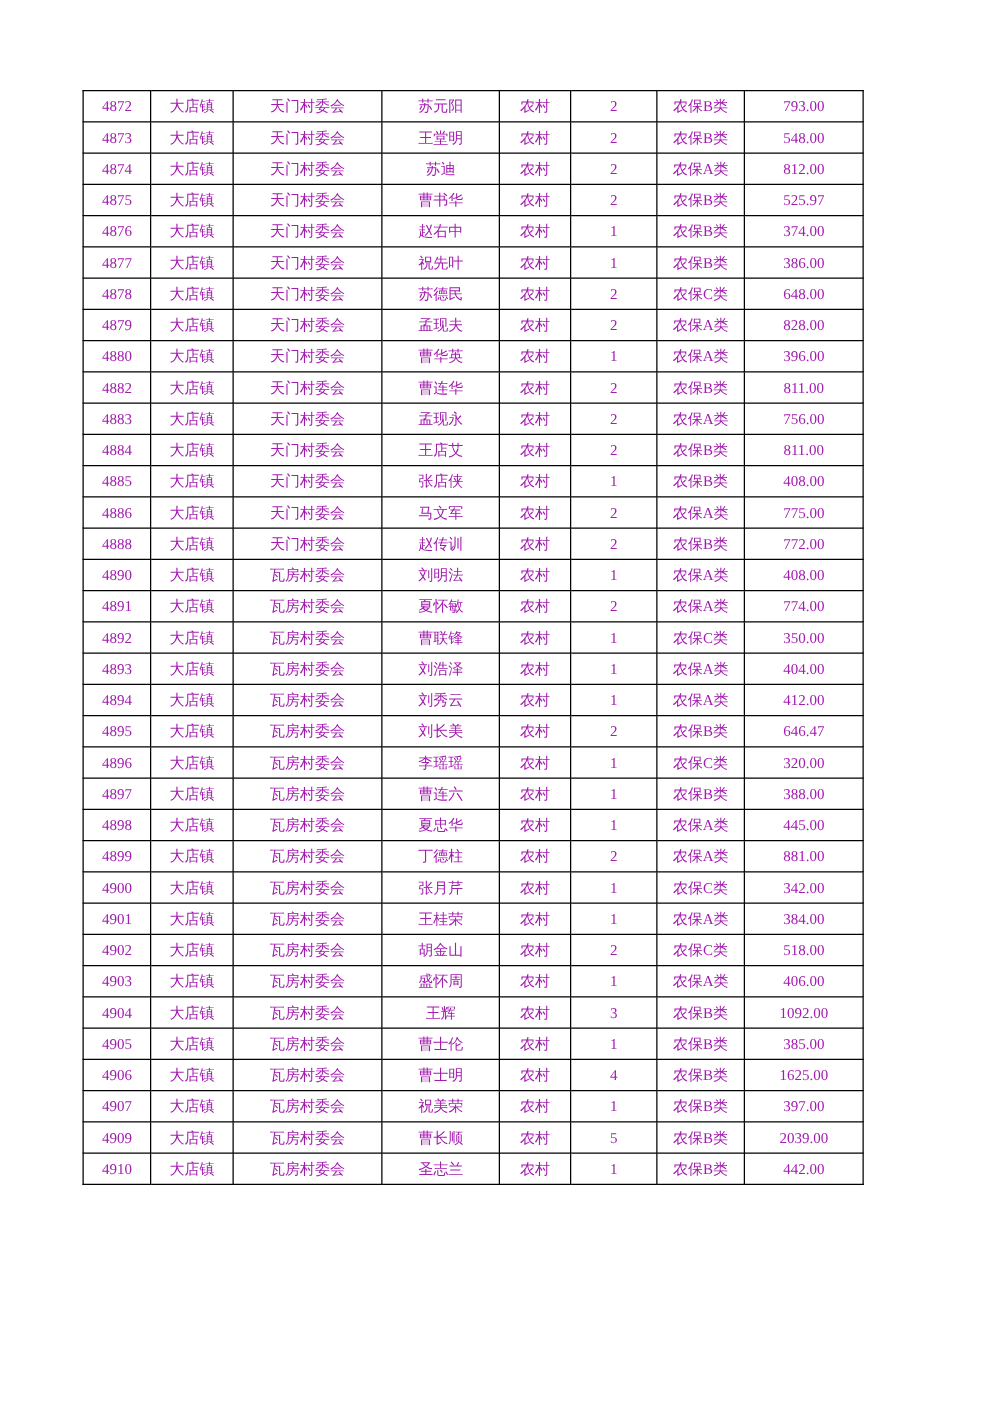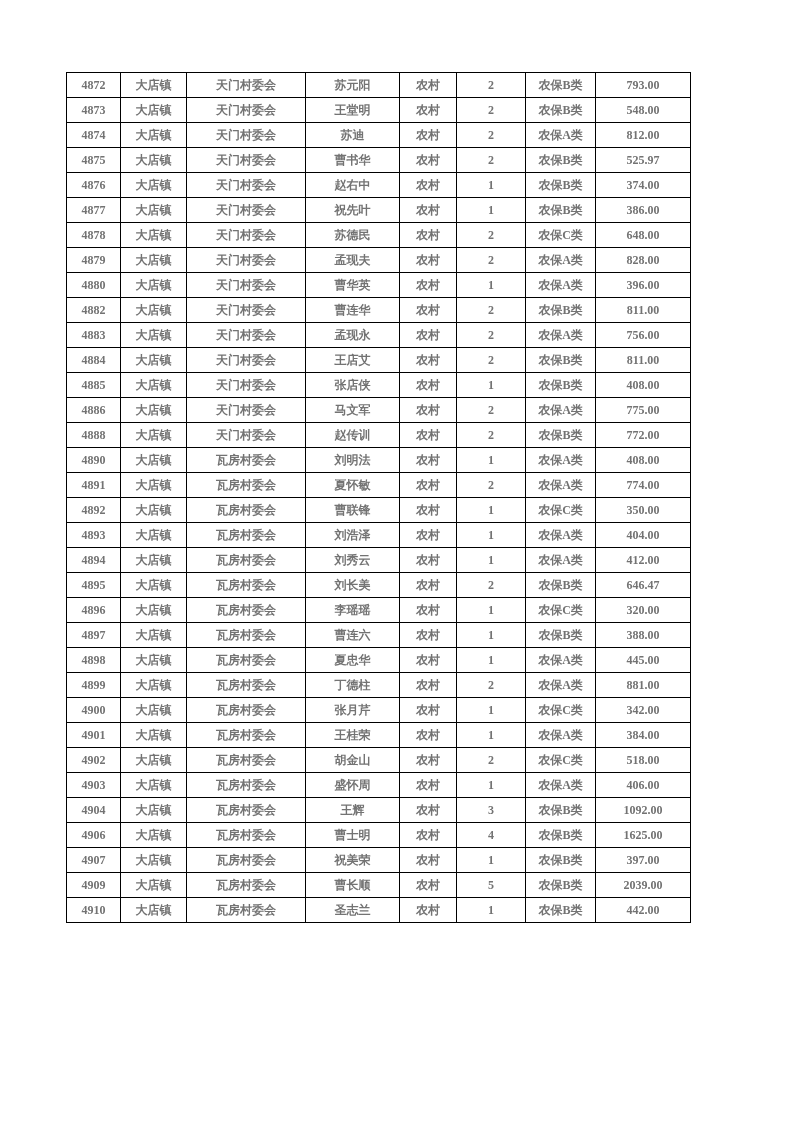--- a/index.html
+++ b/index.html
@@ -7,22 +7,21 @@
     padding: 0;
     background: #ffffff;
   }
   .page {
     position: relative;
     width: 793px;
     height: 1122px;
     background: #ffffff;
     overflow: hidden;
     font-family: "Liberation Serif", "DejaVu Serif", serif;
-    color: #737373;
-    font-weight: bold;
+    color: #a21caf;
   }
   table.data-table {
     position: absolute;
     left: 66px;
     top: 72px;
     border-collapse: collapse;
     table-layout: fixed;
     width: 624px;
   }
   table.data-table td {
@@ -354,20 +353,30 @@
           <td>4904</td>
           <td>大店镇</td>
           <td>瓦房村委会</td>
           <td>王辉</td>
           <td>农村</td>
           <td>3</td>
           <td>农保B类</td>
           <td>1092.00</td>
         </tr>
         <tr>
+          <td>4905</td>
+          <td>大店镇</td>
+          <td>瓦房村委会</td>
+          <td>曹士伦</td>
+          <td>农村</td>
+          <td>1</td>
+          <td>农保B类</td>
+          <td>385.00</td>
+        </tr>
+        <tr>
           <td>4906</td>
           <td>大店镇</td>
           <td>瓦房村委会</td>
           <td>曹士明</td>
           <td>农村</td>
           <td>4</td>
           <td>农保B类</td>
           <td>1625.00</td>
         </tr>
         <tr>

